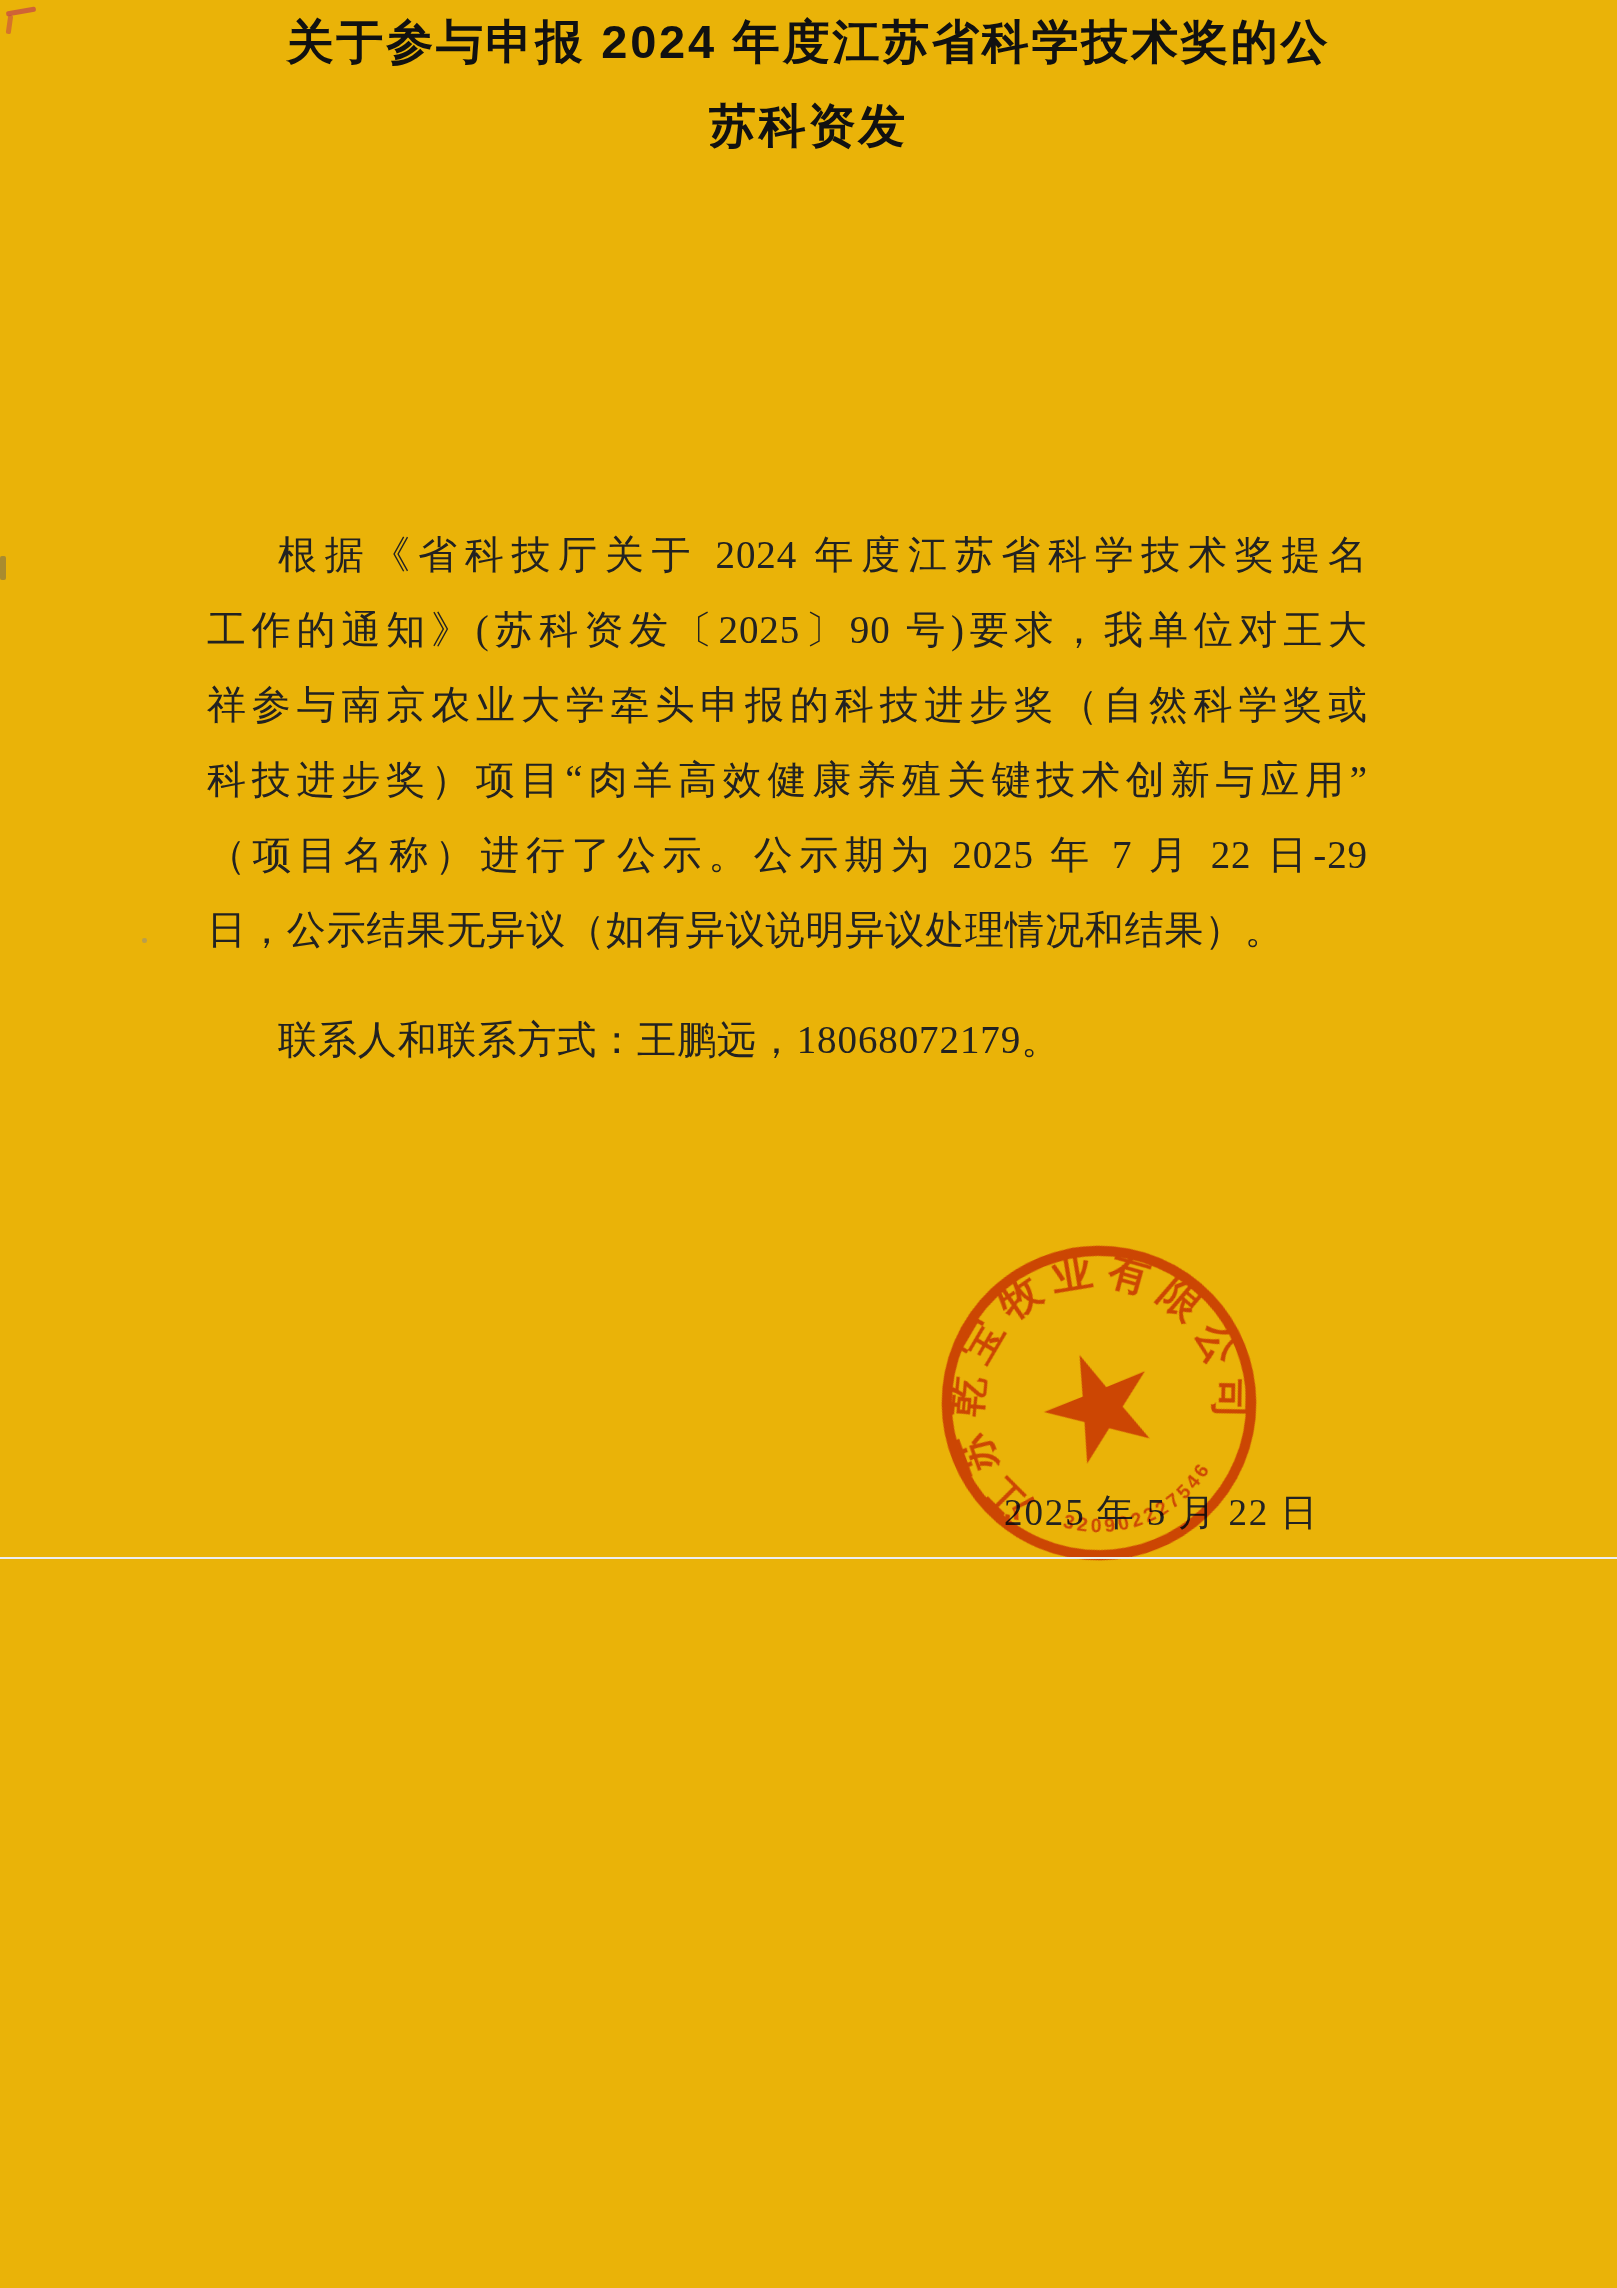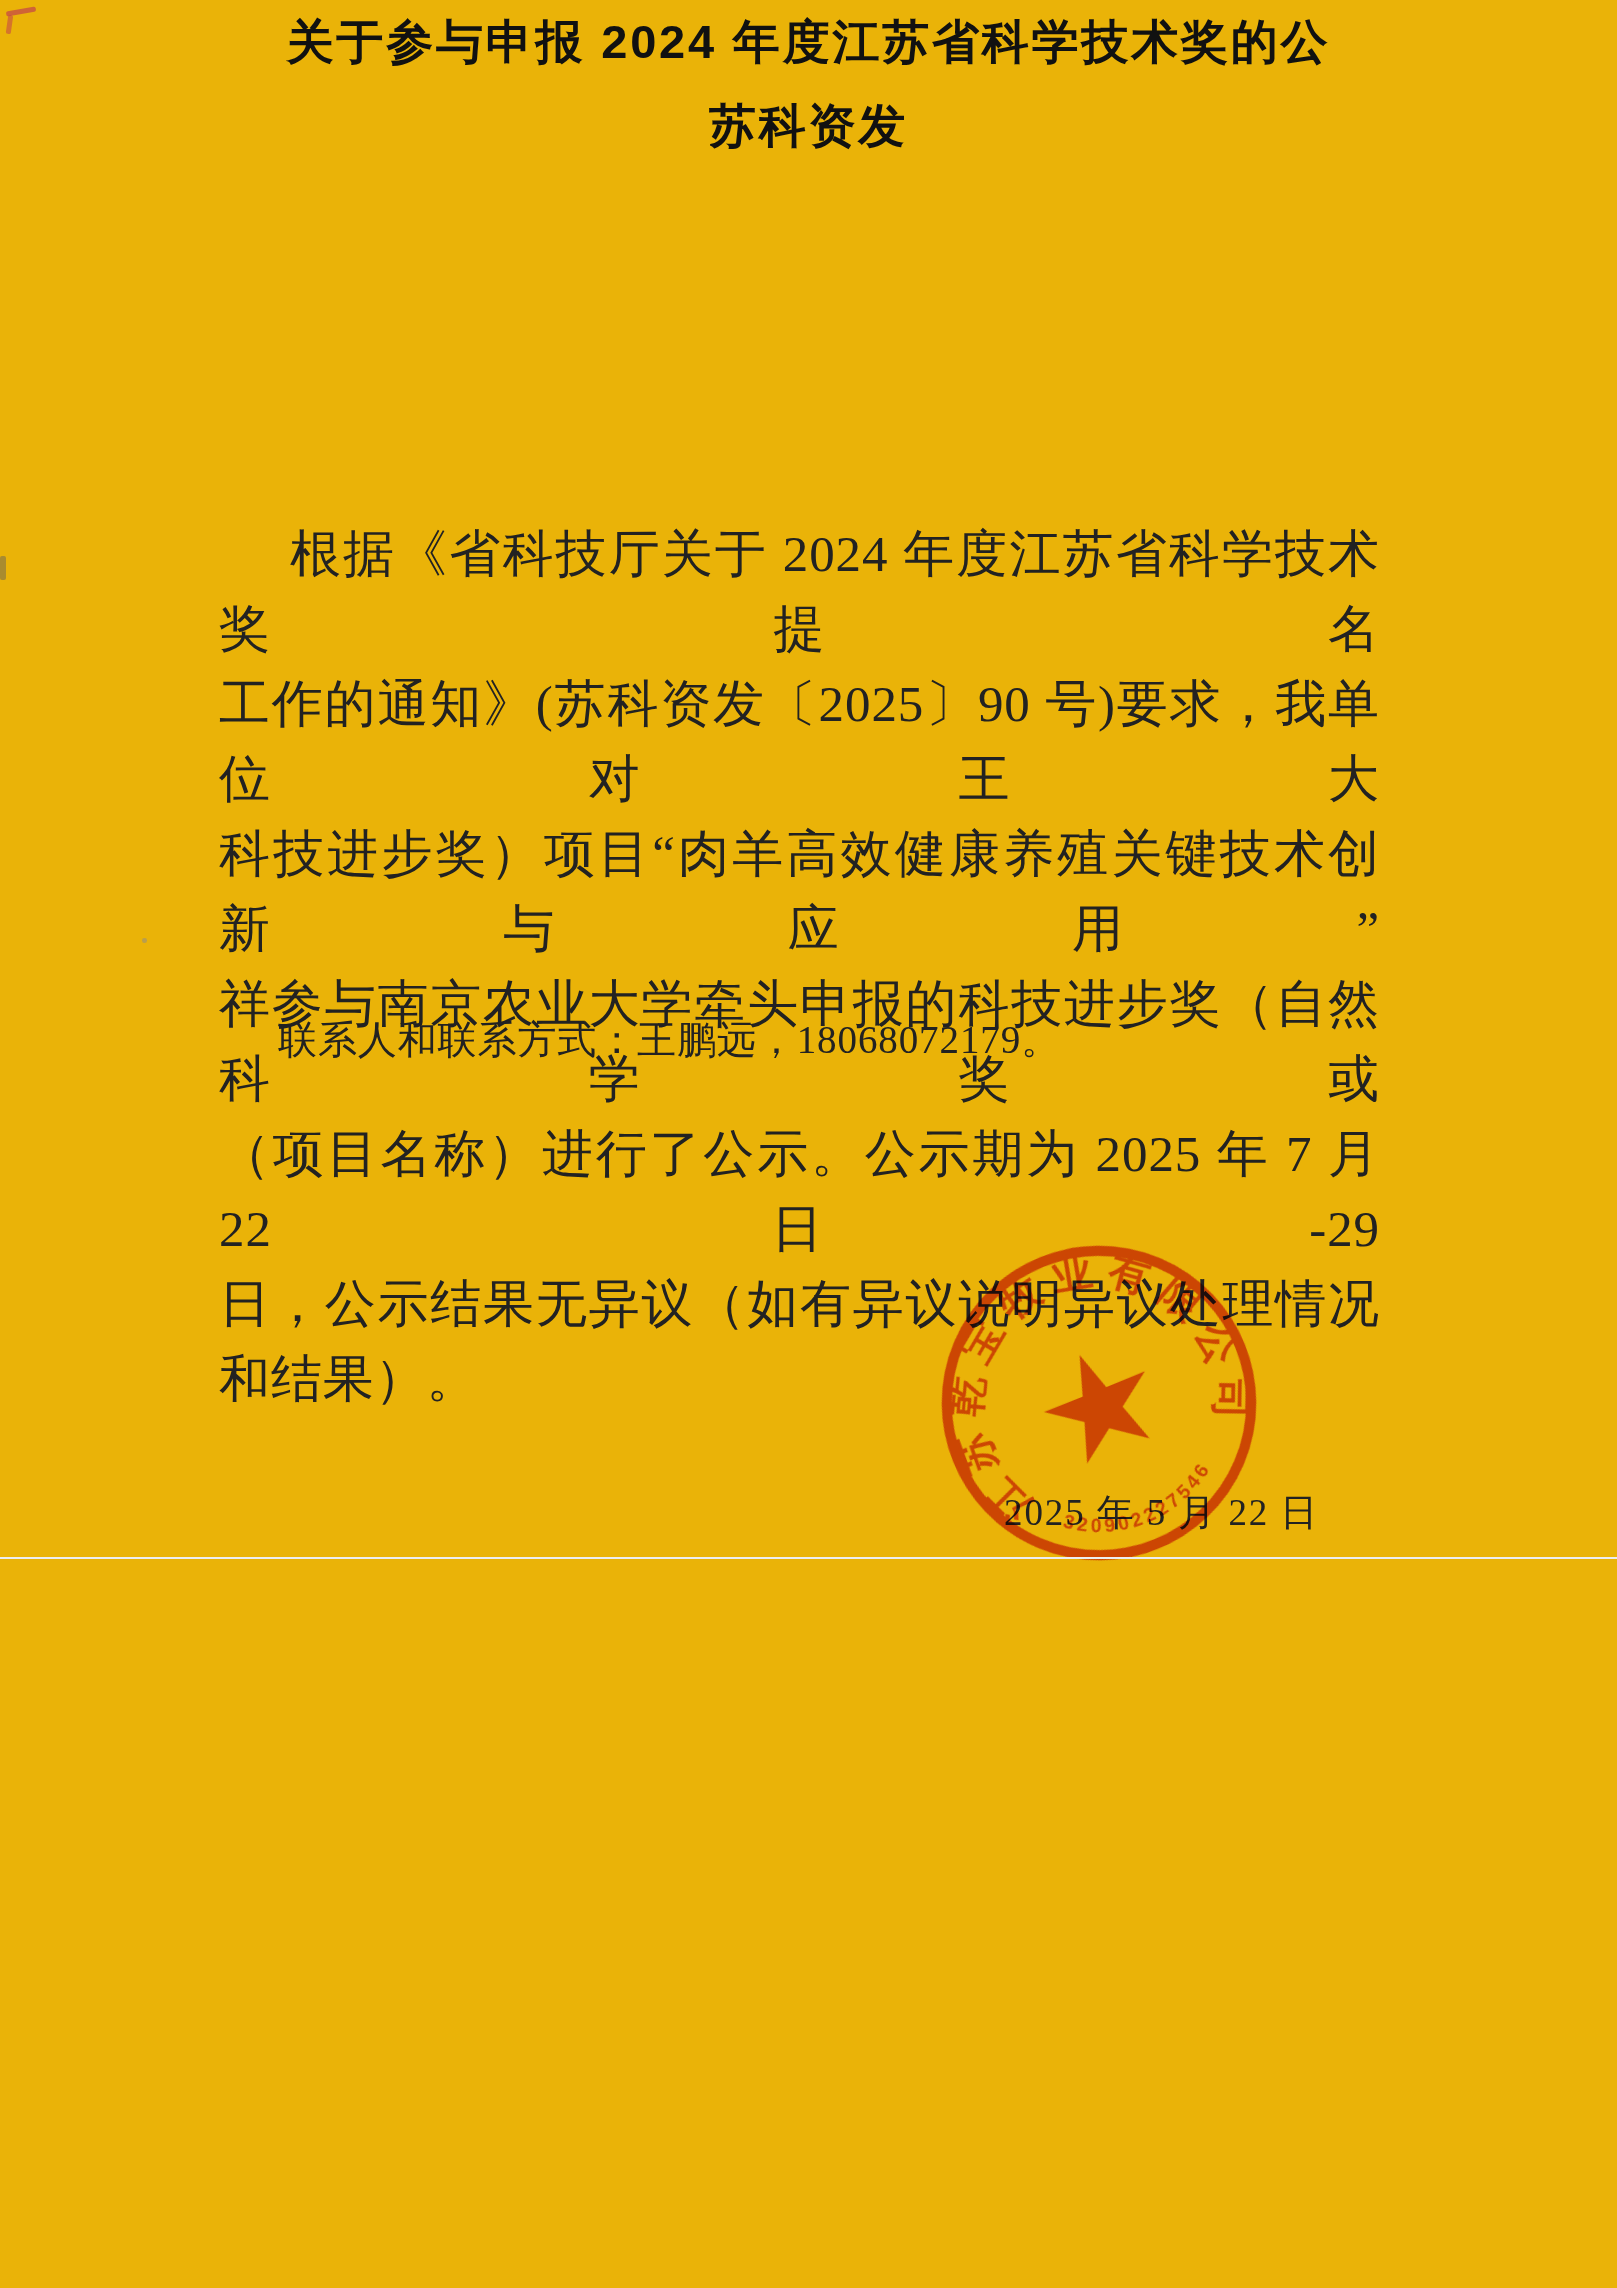--- a/index.html
+++ b/index.html
@@ -19,24 +19,23 @@
     font-family: "Liberation Sans", sans-serif;
     font-weight: 700;
     font-size: 47px;
     line-height: 84px;
     color: #111;
     letter-spacing: 2.8px;
   }
   
   .body-block {
     position: absolute; left: 207px; top: 517px; width: 1161px;
-    font-size: 51px; line-height: 75px;
+    font-size: 39px; line-height: 75px;
     letter-spacing: 0.9px;
     color: #222;
-    margin-left: 12px;
   }
   .body-line { text-align: justify; text-align-last: justify; }
   .body-line.first { text-indent: 71px; }
   .body-line.last { text-align-last: left; }
   .contact-line {
     position: absolute; left: 278px; top: 1002px;
     font-size: 39px; line-height: 75px; letter-spacing: 0.9px; color: #222;
   }
   .closing-line {
     position: absolute; left: 300px; top: 1119px;
@@ -102,22 +101,22 @@
   <div class="speck-2"></div>
 
   <div class="title">
     <div>关于参与申报 2024 年度江苏省科学技术奖的公</div>
     <div>苏科资发</div>
   </div>
 
   <div class="body-block">
     <div class="body-line first">根据《省科技厅关于 2024 年度江苏省科学技术奖提名</div>
     <div class="body-line">工作的通知》(苏科资发〔2025〕90 号)要求，我单位对王大</div>
+    <div class="body-line">祥参与南京农业大学牵头申报的科技进步奖（自然科学奖或</div>
     <div class="body-line">科技进步奖）项目“肉羊高效健康养殖关键技术创新与应用”</div>
-    <div class="body-line">祥参与南京农业大学牵头申报的科技进步奖（自然科学奖或</div>
     <div class="body-line">（项目名称）进行了公示。公示期为 2025 年 7 月 22 日-29</div>
     <div class="body-line last">日，公示结果无异议（如有异议说明异议处理情况和结果）。</div>
   </div>
 
   <div class="contact-line">联系人和联系方式：王鹏远，18068072179。</div>
 
 
 
   <div class="date-line">2025 年 5 月 22 日</div>
 

